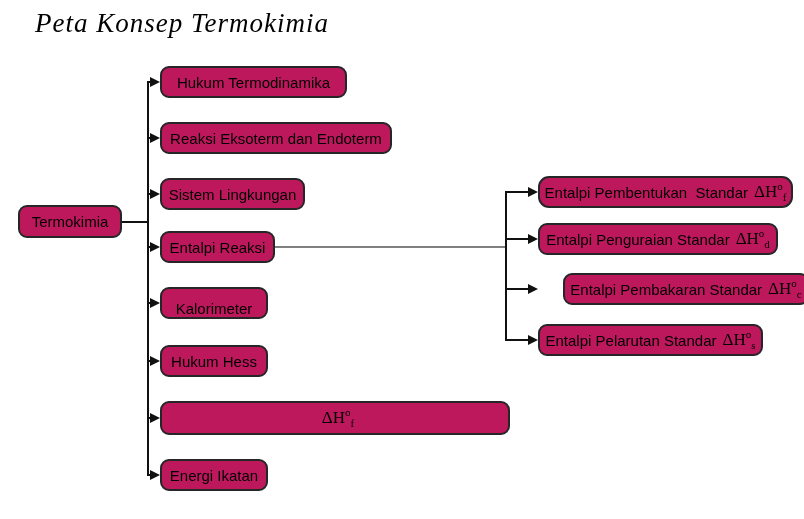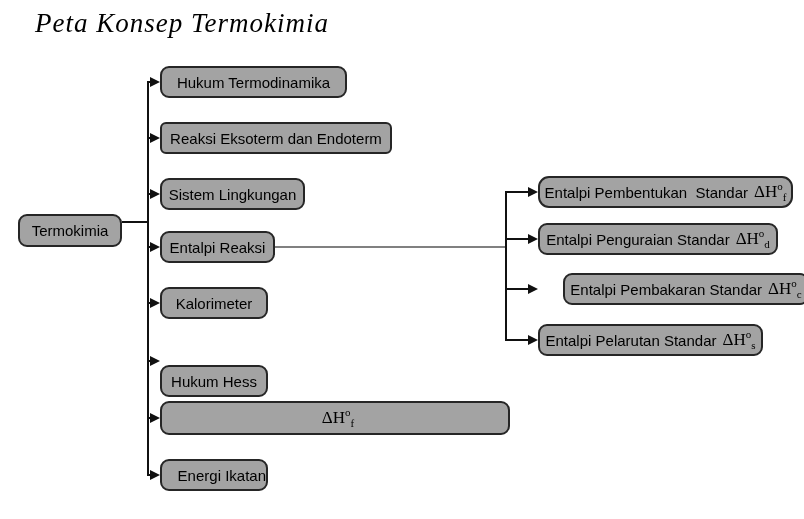--- a/index.html
+++ b/index.html
@@ -24,21 +24,21 @@
     font-size: 27px;
     color: #000000;
     letter-spacing: 1px;
     white-space: pre;
   }
   .node {
     position: absolute;
     box-sizing: border-box;
     border: 2px solid #262626;
     border-radius: 9px;
-    background: #a3a3a3;
+    background: #be185d;
     display: flex;
     align-items: center;
     justify-content: center;
     font-size: 15px;
     color: #000000;
     white-space: pre;
   }
   .node .label { white-space: pre; }
   .math {
     font-family: "Liberation Serif", serif;
@@ -70,21 +70,21 @@
     border-left: 10px solid #111111;
   }
 </style>
 </head>
 <body>
 
 <div id="canvas">
 
   <div class="title">Peta Konsep Termokimia</div>
 
-  <div class="node" style="left:18px; top:214px; width:104px; height:33px;text-align:right;">
+  <div class="node" style="left:18px; top:205px; width:104px; height:33px;text-align:right;">
     <span class="label">Termokimia</span>
   </div>
 
   <div class="hline" style="left:122px; top:221px; width:25px;"></div>
 
   <div class="vline" style="left:147px; top:81px; height:395px;"></div>
 
   <div class="hline" style="left:147px; top:81px;  width:5px;"></div>
   <div class="arrowhead" style="left:150px; top:77px;"></div>
   <div class="hline" style="left:147px; top:137px; width:5px;"></div>
@@ -99,45 +99,45 @@
   <div class="arrowhead" style="left:150px; top:356px;"></div>
   <div class="hline" style="left:147px; top:417px; width:5px;"></div>
   <div class="arrowhead" style="left:150px; top:413px;"></div>
   <div class="hline" style="left:147px; top:474px; width:5px;"></div>
   <div class="arrowhead" style="left:150px; top:470px;"></div>
 
   <div class="node" style="left:160px; top:66px; width:187px; height:32px;">
     <span class="label">Hukum Termodinamika</span>
   </div>
 
-  <div class="node" style="left:160px; top:122px; width:232px; height:32px;border-radius:6px;">
+  <div class="node" style="left:160px; top:122px; width:232px; height:32px;">
     <span class="label">Reaksi Eksoterm dan Endoterm</span>
   </div>
 
   <div class="node" style="left:160px; top:178px; width:145px; height:32px;">
     <span class="label">Sistem Lingkungan</span>
   </div>
 
   <div class="node" style="left:160px; top:231px; width:115px; height:32px;text-align:right;">
     <span class="label">Entalpi Reaksi</span>
   </div>
 
-  <div class="node" style="left:160px; top:287px; width:108px; height:32px;">
+  <div class="node" style="left:160px; top:287px; width:108px; height:32px;align-items:flex-end;">
     <span class="label">Kalorimeter</span>
   </div>
 
-  <div class="node" style="left:160px; top:365px; width:108px; height:32px;">
+  <div class="node" style="left:160px; top:345px; width:108px; height:32px;">
     <span class="label">Hukum Hess</span>
   </div>
 
   <div class="node" style="left:160px; top:401px; width:350px; height:34px;">
     <span class="math"><span>ΔH</span><sup>o</sup><sub>f</sub></span>
   </div>
 
-  <div class="node" style="left:160px; top:459px; width:108px; height:32px;justify-content:flex-end;">
+  <div class="node" style="left:160px; top:459px; width:108px; height:32px;">
     <span class="label">Energi Ikatan</span>
   </div>
 
   <div class="hline gray" style="left:275px; top:246px; width:230px;"></div>
 
   <div class="vline" style="left:505px; top:191px; height:150px;"></div>
 
   <div class="hline" style="left:505px; top:191px; width:23px;"></div>
   <div class="arrowhead" style="left:528px; top:187px;"></div>
   <div class="hline" style="left:505px; top:238px; width:23px;"></div>

